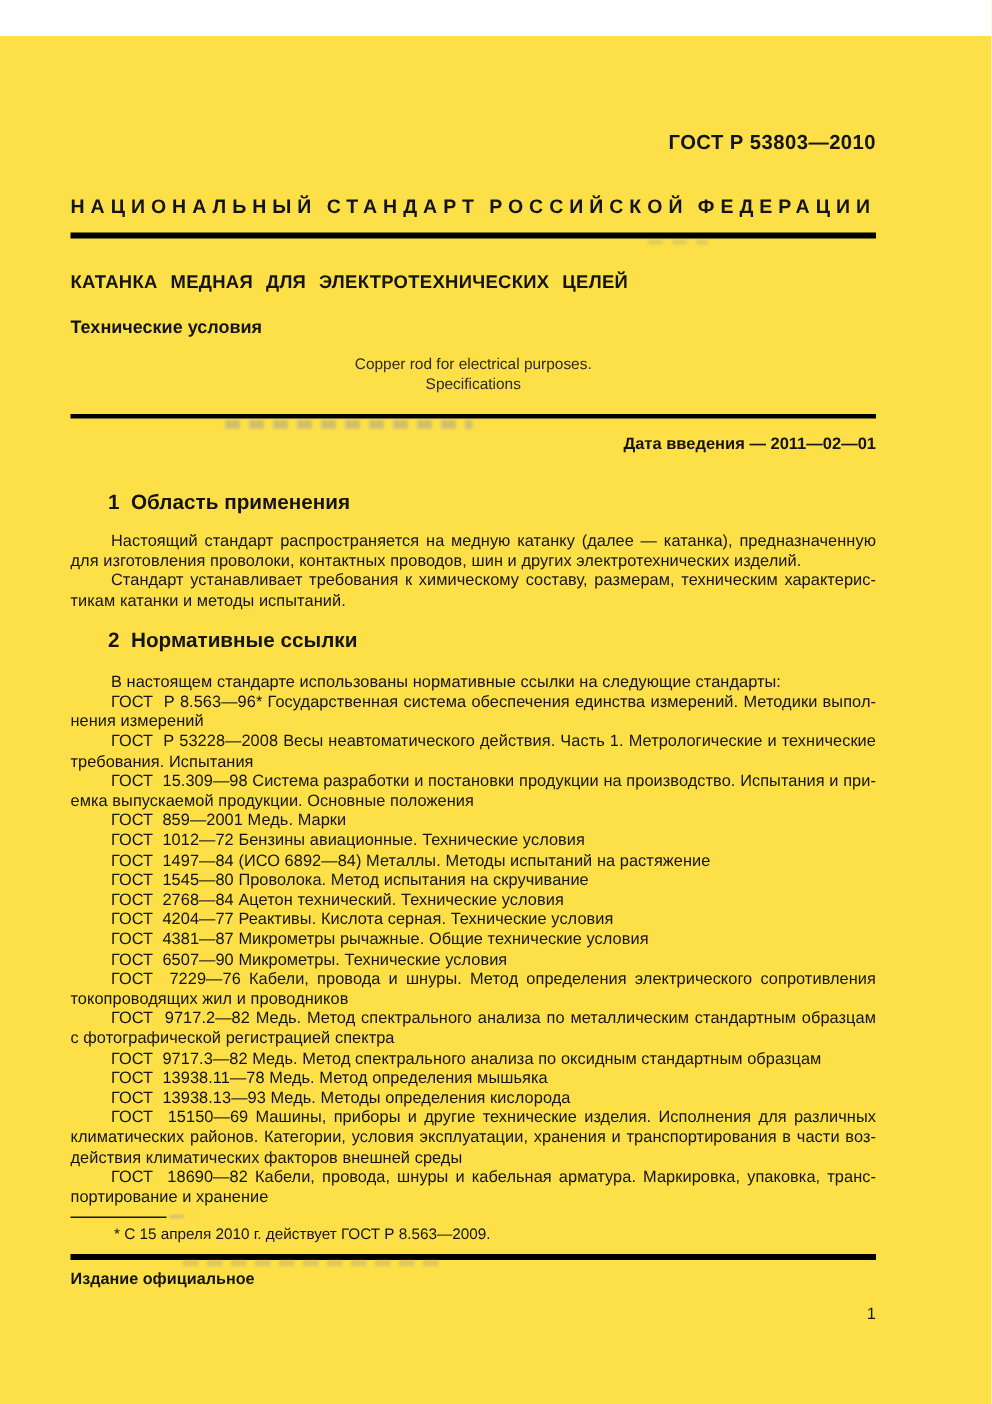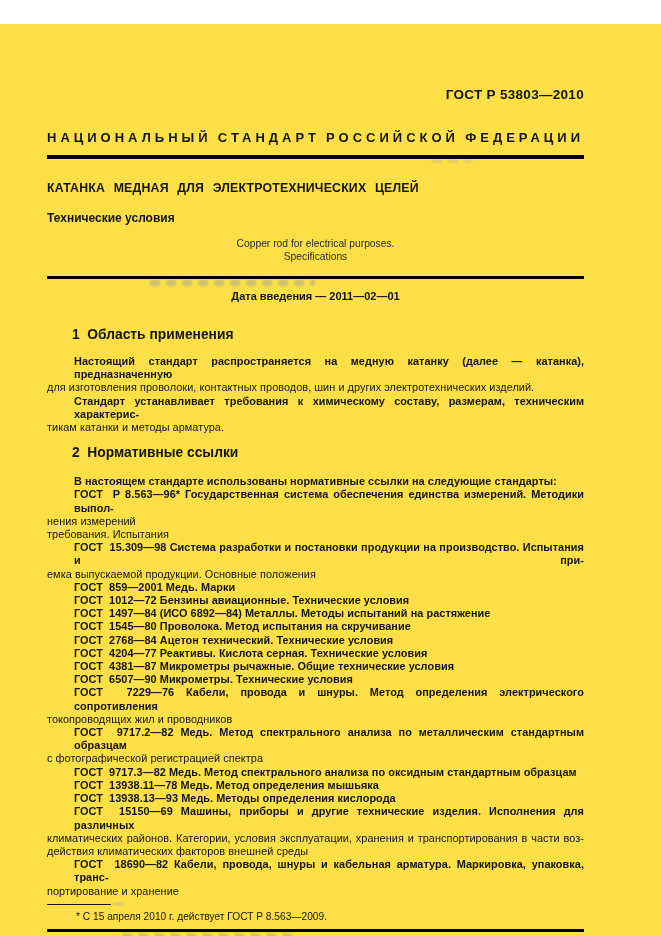--- a/index.html
+++ b/index.html
@@ -16,28 +16,28 @@
   }
   .doc-number{margin-top:63px;text-align:right;font-size:13.5px;font-weight:bold;letter-spacing:.3px;}
   .std-row{margin-top:28px;display:flex;justify-content:space-between;font-size:13px;font-weight:bold;letter-spacing:4px;white-space:nowrap;}
   .rule{position:relative;background:#000;}
   .rule-top{margin-top:10px;height:4px;}
   .rule-mid{margin-top:13px;height:3px;}
   .rule-bottom{margin-top:7px;height:3.5px;}
   .doc-title{margin-top:22px;text-align:left;font-size:12.3px;font-weight:bold;word-spacing:5px;letter-spacing:.2px;}
   .doc-subtitle{margin-top:16px;text-align:left;font-size:12px;font-weight:bold;}
   .doc-en{margin-top:13px;text-align:center;font-size:10.3px;line-height:12.5px;color:#2a2a2a;}
-  .date-line{margin-top:11px;text-align:center;font-size:11px;font-weight:bold;}
+  .date-line{margin-top:11px;text-align:right;font-size:11px;font-weight:bold;}
   .sec-heading{font-size:13.8px;font-weight:bold;padding-left:25px;white-space:pre;}
   .h1-gap{margin-top:25px;}
   .h2-gap{margin-top:11px;}
   .lines{margin-top:13px;line-height:13.2px;}
   .lines-2{margin-top:15px;}
   .ln{font-size:10.9px;letter-spacing:.05px;white-space:normal;}
-  .ln.ind{padding-left:27px;font-weight:bold;}
+  .ln.ind{padding-left:27px;}
   .ln.j{text-align:justify;text-align-last:justify;}
   .footnote-rule{margin-top:6px;width:64px;border-top:1px solid #1a1a1a;height:0;position:relative;}
   .footnote{margin-top:6px;padding-left:29px;font-size:10.2px;}
   .edition{margin-top:7px;font-size:10.8px;font-weight:bold;}
   .page-num{margin-top:11px;text-align:right;font-size:11px;}
   
   .ghost{position:absolute;background:repeating-linear-gradient(90deg,#9a9a9a 0 10px,transparent 10px 16px);filter:blur(1.2px);}
   .ghost-top{left:385px;top:5px;width:40px;height:3px;opacity:.30;}
   .ghost-mid{left:103px;top:4px;width:165px;height:6px;opacity:.45;}
   .ghost-bottom{left:75px;top:4px;width:175px;height:4px;opacity:.35;}
@@ -74,30 +74,31 @@
   </div>
 
   <div class="date-line">Дата введения — 2011—02—01</div>
 
   <div class="sec">
     <div class="sec-heading h1-gap">1&nbsp;&nbsp;Область применения</div>
     <div class="lines">
         <div class="ln ind j">Настоящий стандарт распространяется на медную катанку (далее — катанка), предназначенную</div>
         <div class="ln">для изготовления проволоки, контактных проводов, шин и других электротехнических изделий.</div>
         <div class="ln ind j">Стандарт устанавливает требования к химическому составу, размерам, техническим характерис-</div>
-        <div class="ln">тикам катанки и методы арматура.</div>
+        <div class="ln">тикам катанки и методы испытаний.</div>
       </div>
   </div>
 
   <div class="sec">
     <div class="sec-heading h2-gap">2&nbsp;&nbsp;Нормативные ссылки</div>
     <div class="lines lines-2">
         <div class="ln ind">В настоящем стандарте использованы нормативные ссылки на следующие стандарты:</div>
         <div class="ln ind j">ГОСТ&nbsp;&nbsp;Р 8.563—96* Государственная система обеспечения единства измерений. Методики выпол-</div>
         <div class="ln">нения измерений</div>
+        <div class="ln ind j">ГОСТ&nbsp;&nbsp;Р 53228—2008 Весы неавтоматического действия. Часть 1. Метрологические и технические</div>
         <div class="ln">требования. Испытания</div>
         <div class="ln ind j">ГОСТ&nbsp;&nbsp;15.309—98 Система разработки и постановки продукции на производство. Испытания и при-</div>
         <div class="ln">емка выпускаемой продукции. Основные положения</div>
         <div class="ln ind">ГОСТ&nbsp;&nbsp;859—2001 Медь. Марки</div>
         <div class="ln ind">ГОСТ&nbsp;&nbsp;1012—72 Бензины авиационные. Технические условия</div>
         <div class="ln ind">ГОСТ&nbsp;&nbsp;1497—84 (ИСО 6892—84) Металлы. Методы испытаний на растяжение</div>
         <div class="ln ind">ГОСТ&nbsp;&nbsp;1545—80 Проволока. Метод испытания на скручивание</div>
         <div class="ln ind">ГОСТ&nbsp;&nbsp;2768—84 Ацетон технический. Технические условия</div>
         <div class="ln ind">ГОСТ&nbsp;&nbsp;4204—77 Реактивы. Кислота серная. Технические условия</div>
         <div class="ln ind">ГОСТ&nbsp;&nbsp;4381—87 Микрометры рычажные. Общие технические условия</div>

